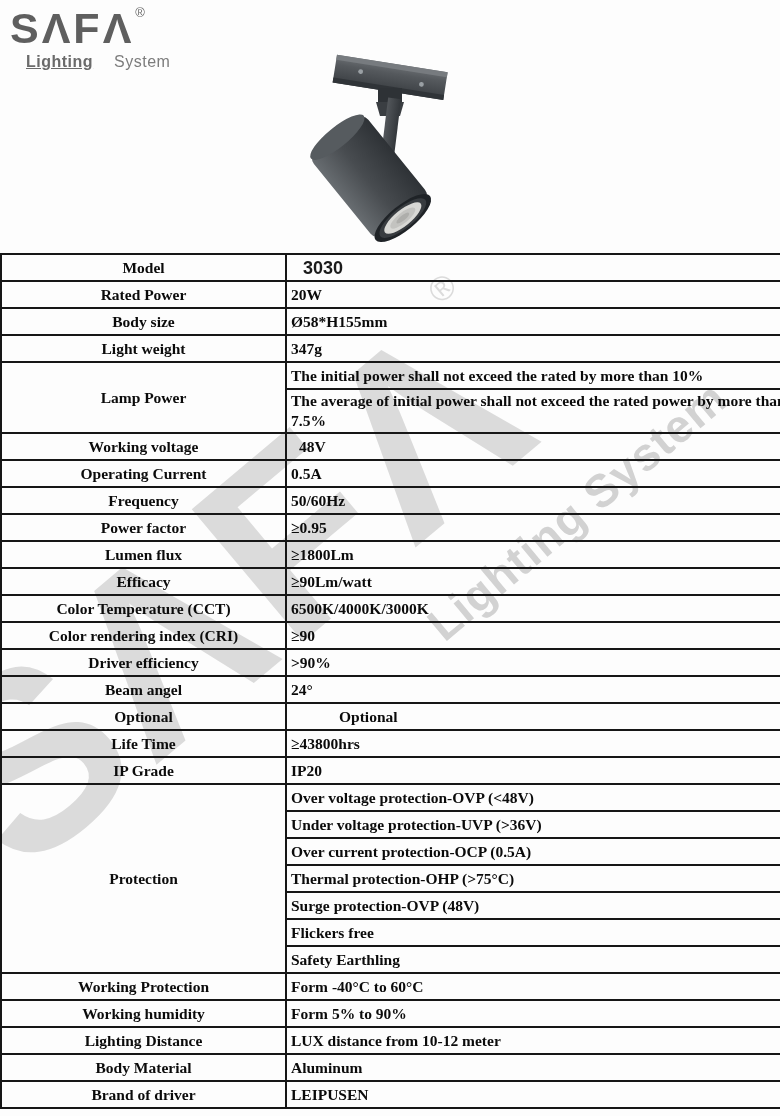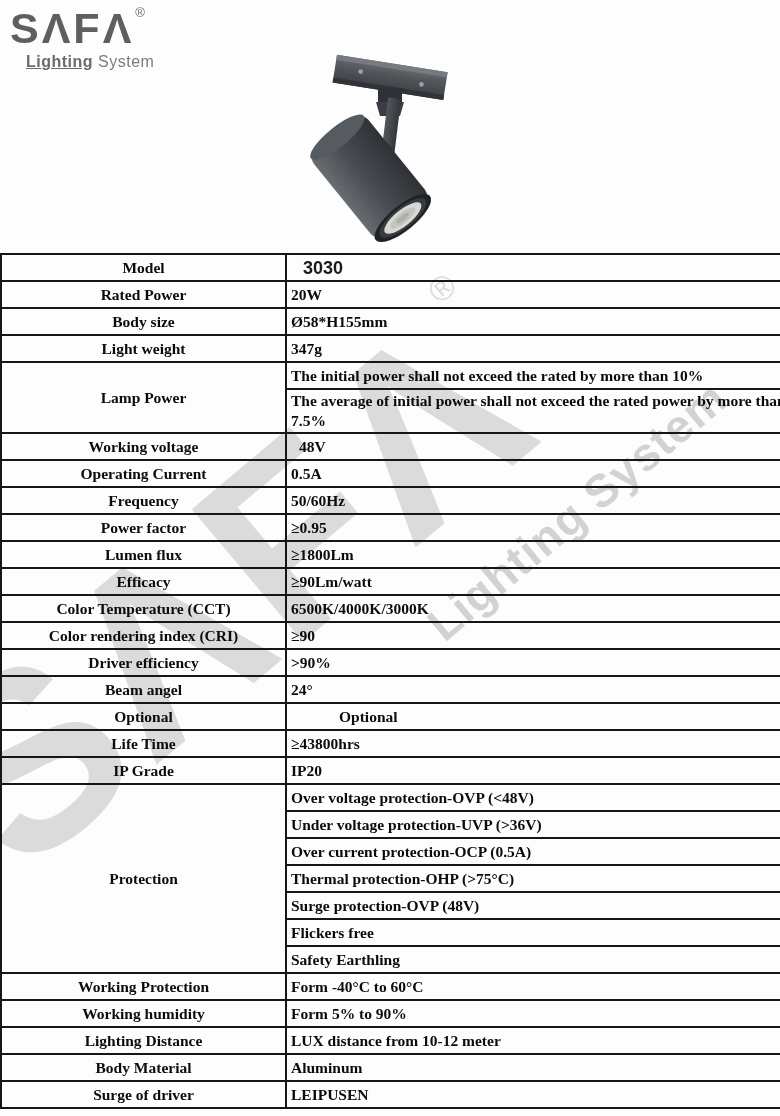--- a/index.html
+++ b/index.html
@@ -16,21 +16,21 @@
   }
   .logo-reg{
     font-size:13px;font-weight:400;vertical-align:26px;letter-spacing:0;
     color:#6a6a6a;margin-left:1px;
   }
   .logo-sub{
     font-family:"Liberation Sans",sans-serif;font-size:16px;
     color:#6b6b6b;margin:2px 0 0 16px;letter-spacing:.5px;
   }
   .logo-sub .bold{font-weight:700;text-decoration:underline;}
-  .logo-sub .reg{font-weight:400;color:#7c7c7c;}
+  .logo-sub .reg{font-weight:400;color:#7c7c7c;margin-left:16px;}
 
   
   .wm-layer{position:absolute;inset:0;z-index:0;pointer-events:none;}
   .wm-safa{
     position:absolute;left:-115px;top:468px;width:680px;
     font-family:"Liberation Sans",sans-serif;font-weight:800;
     font-size:252px;line-height:1;letter-spacing:8px;
     color:rgba(125,125,125,.26);
     transform:rotate(-40deg);transform-origin:50% 50%;
     white-space:nowrap;
@@ -240,18 +240,18 @@
         </tr>
         <tr>
           <td class="label-cell" rowspan="1">Lighting Distance</td>
           <td class="value-cell">LUX distance from 10-12 meter</td>
         </tr>
         <tr>
           <td class="label-cell" rowspan="1">Body Material</td>
           <td class="value-cell">Aluminum</td>
         </tr>
         <tr>
-          <td class="label-cell" rowspan="1">Surge of driver</td>
+          <td class="label-cell" rowspan="1">Brand of driver</td>
           <td class="value-cell">LEIPUSEN</td>
         </tr>
       </tbody>
   </table>
 </div>
 
 </body></html>

